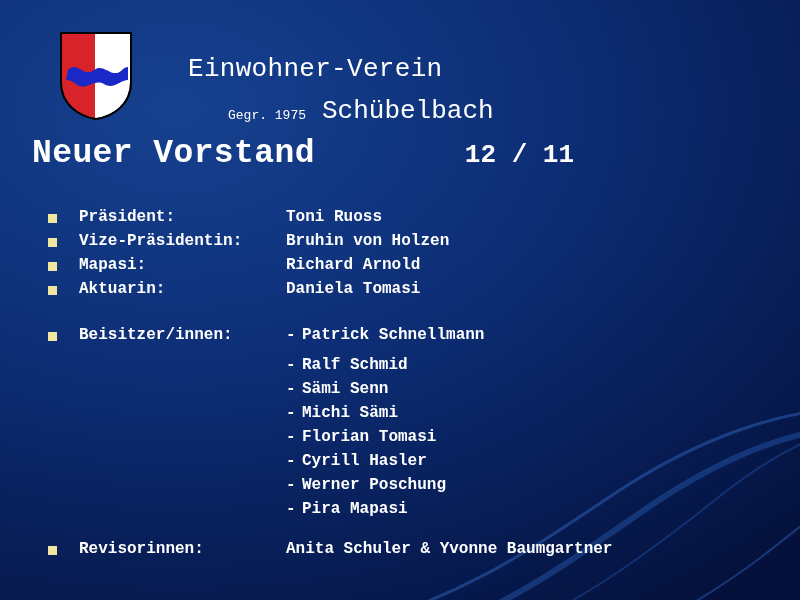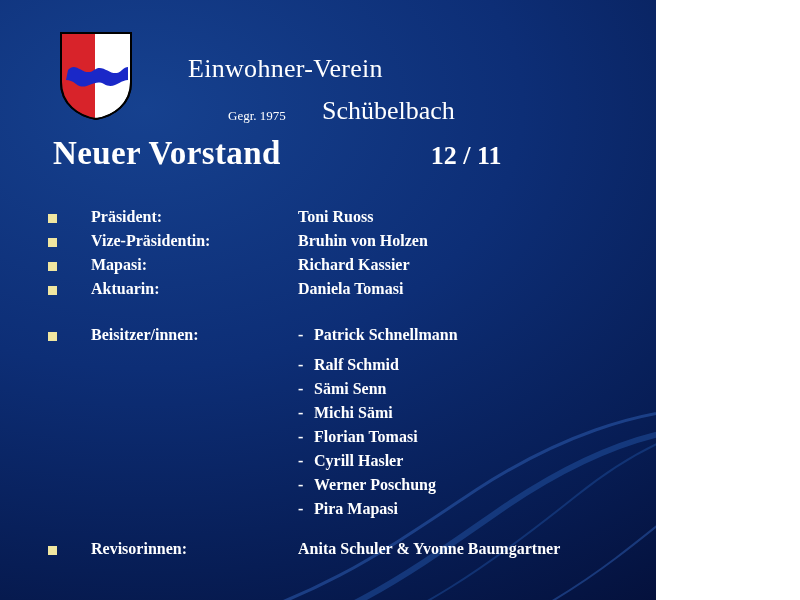--- a/index.html
+++ b/index.html
@@ -7,26 +7,27 @@
     padding: 0;
   }
   body {
     width: 800px;
     height: 600px;
     overflow: hidden;
     font-family: "Liberation Serif", serif;
   }
   .slide {
     position: relative;
-    width: 656px;
+    width: 800px;
     height: 600px;
     background: #09286b;
     background-image:
       radial-gradient(ellipse 900px 620px at 22% 18%, #16418f 0%, #0d2e76 42%, #071d55 75%, #04103a 100%);
     overflow: hidden;
+    font-family: Liberation Mono, monospace;
   }
   
   .swoosh {
     position: absolute;
     right: -40px;
     bottom: -60px;
     width: 520px;
     height: 360px;
     pointer-events: none;
     opacity: .55;
@@ -65,21 +66,21 @@
   .founded {
     position: absolute;
     left: 228px;
     top: 90px;
     color: #ffffff;
     font-size: 13px;
     white-space: nowrap;
   }
   .title-row {
     position: absolute;
-    left: 53px;
+    left: 32px;
     top: 135px;
     width: 700px;
     display: flex;
     align-items: baseline;
   }
   .title-main {
     color: #ffffff;
     font-size: 33px;
     font-weight: bold;
     letter-spacing: .4px;
@@ -112,21 +113,21 @@
     margin-top: 6px;
     margin-right: 0;
     flex: 0 0 9px;
   }
   .bullet.hidden {
     background: transparent;
   }
   .label {
     font-size: 16px;
     font-weight: bold;
-    margin-left: 34px;
+    margin-left: 22px;
     width: 207px;
     flex: 0 0 207px;
     white-space: nowrap;
   }
   .value {
     font-size: 16px;
     font-weight: bold;
     white-space: nowrap;
   }
   .spacer-sm { height: 22px; }
@@ -200,21 +201,21 @@
 
     <div class="row">
       <span class="bullet"></span>
       <span class="label">Vize-Präsidentin:</span>
       <span class="value">Bruhin von Holzen</span>
     </div>
 
     <div class="row">
       <span class="bullet"></span>
       <span class="label">Mapasi:</span>
-      <span class="value">Richard Kassier</span>
+      <span class="value">Richard Arnold</span>
     </div>
 
     <div class="row">
       <span class="bullet"></span>
       <span class="label">Aktuarin:</span>
       <span class="value">Daniela Tomasi</span>
     </div>
 
     <div class="spacer-sm"></div>
 

